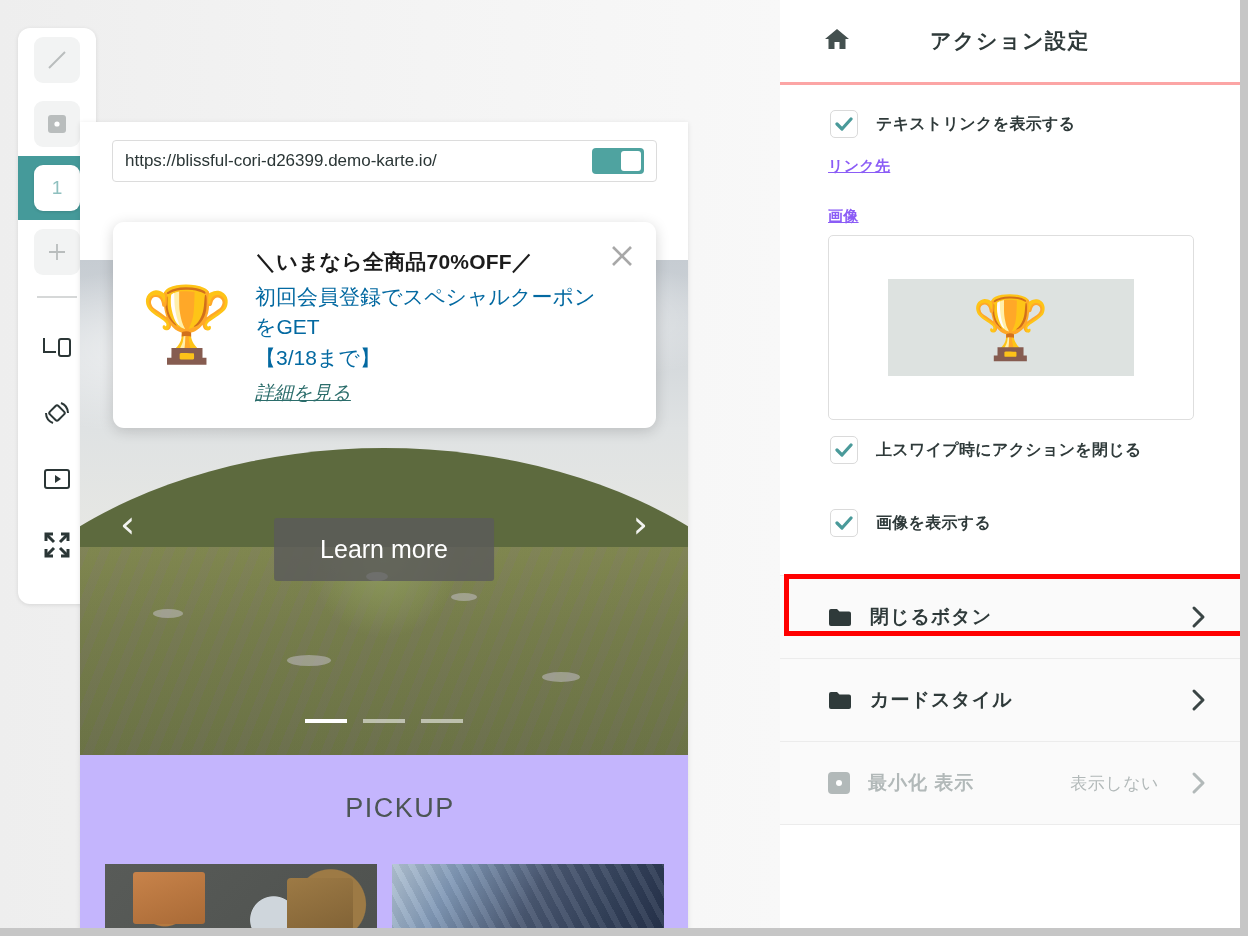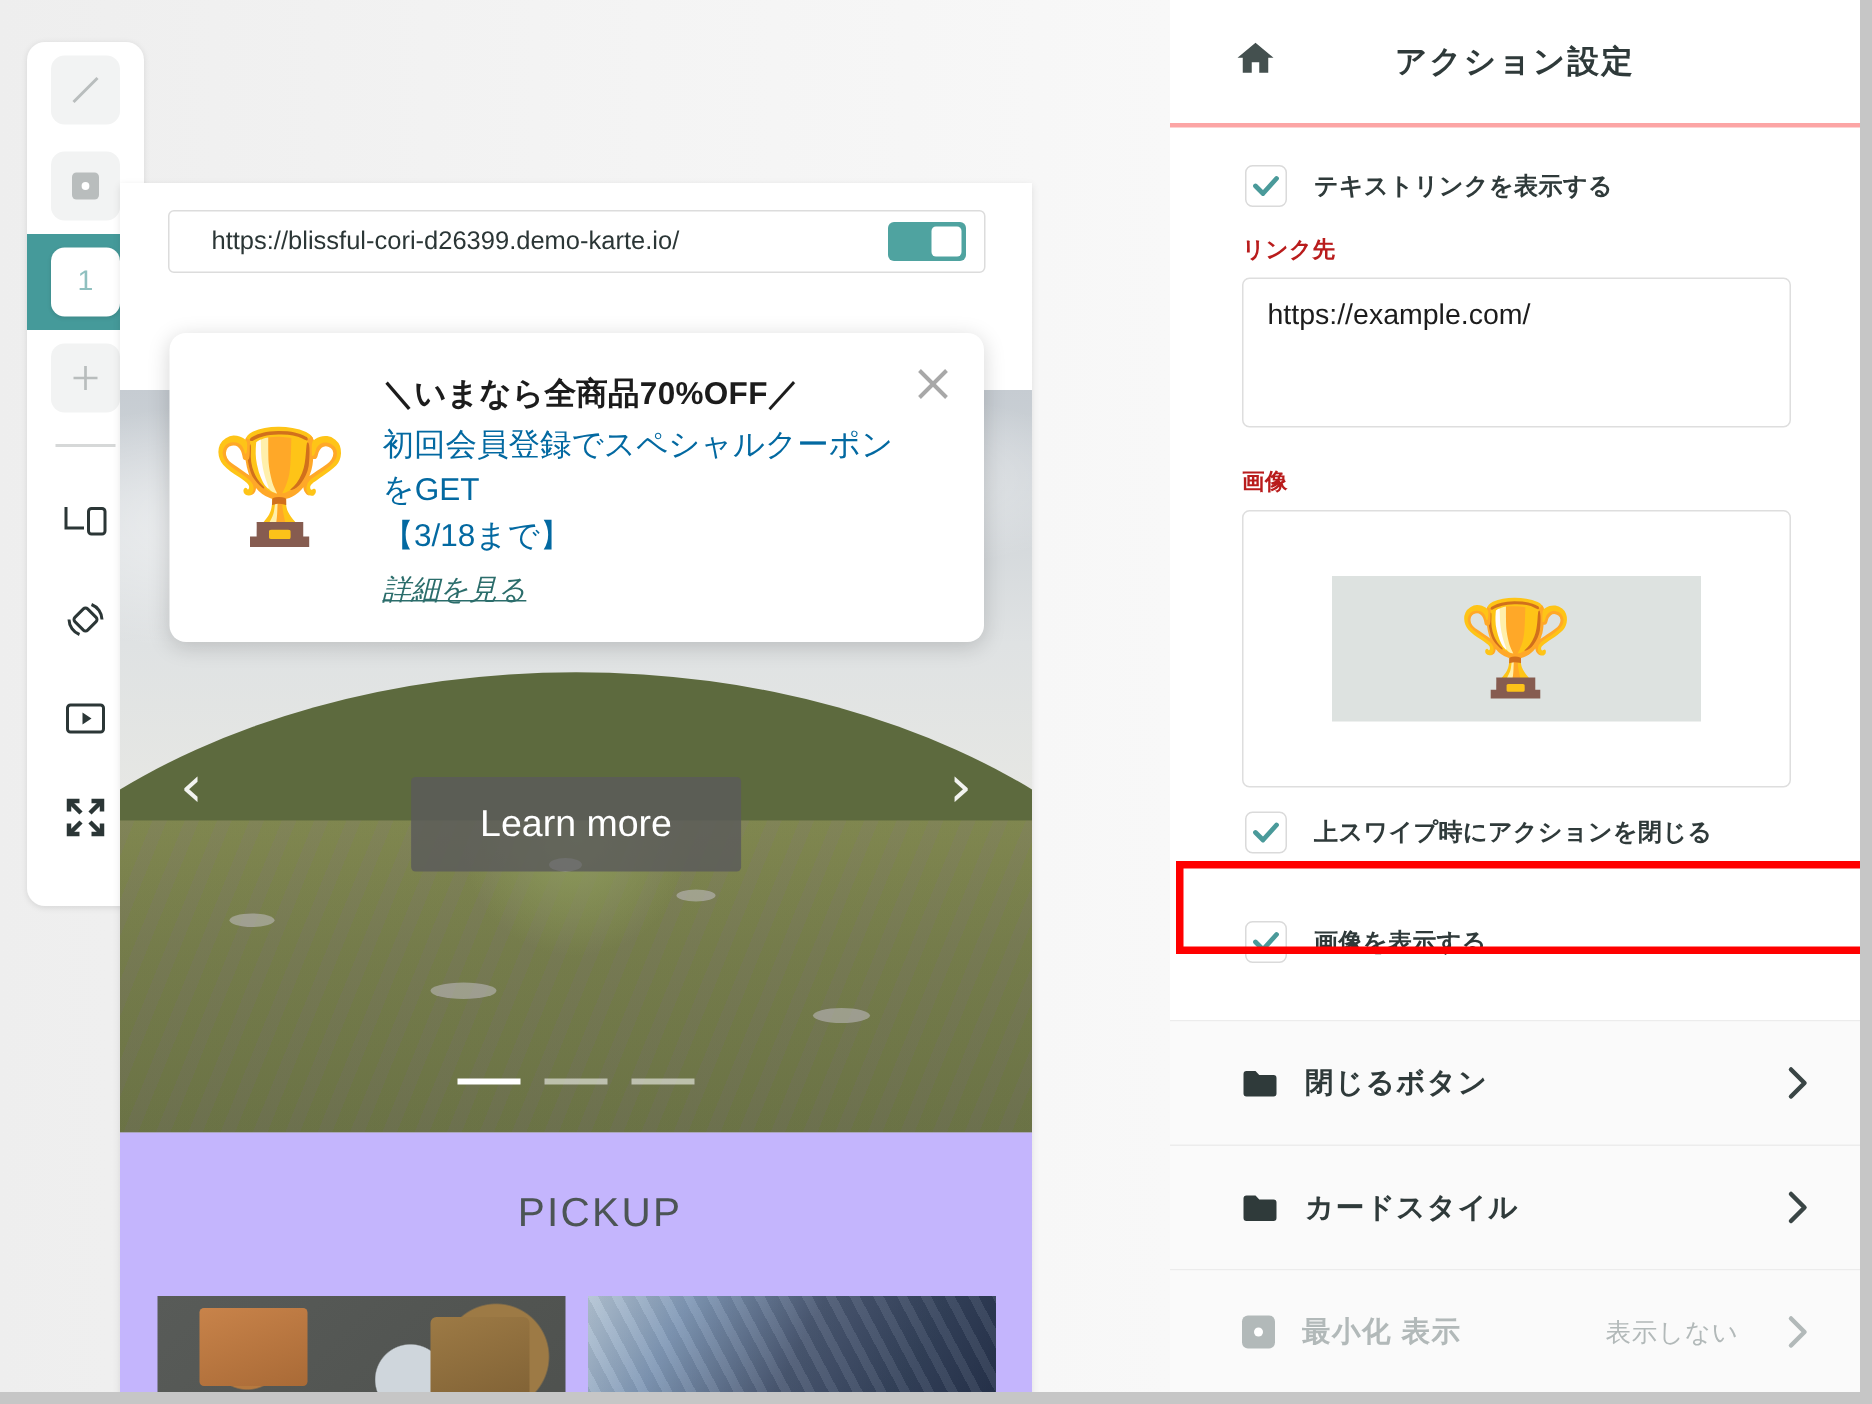--- a/index.html
+++ b/index.html
@@ -79,21 +79,21 @@
     box-shadow: 0 1px 5px rgba(0,0,0,0.10);
   }
   .url-bar {
     position: absolute;
     left: 32px; top: 18px;
     width: 545px; height: 42px;
     border: 1px solid #dcdcdc;
     border-radius: 4px;
     background: #ffffff;
     display: flex; align-items: center;
-    padding: 0 12px 0 28px;
+    padding: 0 12px 0 12px;
   }
   .url-text {
     flex: 1;
     font-size: 17px; color: #2b3636;
     white-space: nowrap; overflow: hidden;
   }
   .url-toggle {
     width: 52px; height: 26px;
     border-radius: 4px;
     background: #4fa3a0;
@@ -366,23 +366,24 @@
     flex: none;
   }
   .chk svg { display: block; }
   .check-label {
     font-size: 16px; font-weight: 700; color: #2f3a3a;
     letter-spacing: .3px;
   }
 
   .field-block { padding: 8px 46px 0 48px; }
   .field-label {
-    font-size: 15px; font-weight: 700; color: #b91c1c;
+    font-size: 15px; font-weight: 700; color: #8b5cf6;
     margin-bottom: 9px;
     letter-spacing: .3px;
+    text-decoration: underline;
   }
   .field-textarea {
     width: 100%; height: 100px;
     border: 1px solid #dedede;
     border-radius: 5px;
     background: #ffffff;
     font-size: 19px;
     color: #1c1c1c;
     font-family: "Liberation Sans", sans-serif;
     padding: 14px 16px;
@@ -629,21 +630,20 @@
           <span class="chk">
             <svg width="18" height="14" viewBox="0 0 18 14">
                 <path d="M2 7 L7 12 L16 2" fill="none" stroke="#4a9a9a" stroke-width="3.2" stroke-linecap="round" stroke-linejoin="round"></path>
               </svg>
           </span>
           <span class="check-label">テキストリンクを表示する</span>
         </div>
 
         <div class="field-block">
           <div class="field-label">リンク先</div>
-          <textarea class="field-textarea" style="">https://example.com/</textarea>
         </div>
 
         <div class="field-block" style="padding-top:22px">
           <div class="field-label">画像</div>
           <div class="image-drop">
             <div class="image-thumb">🏆</div>
           </div>
         </div>
 
         <div class="check-row" style="height:60px">

